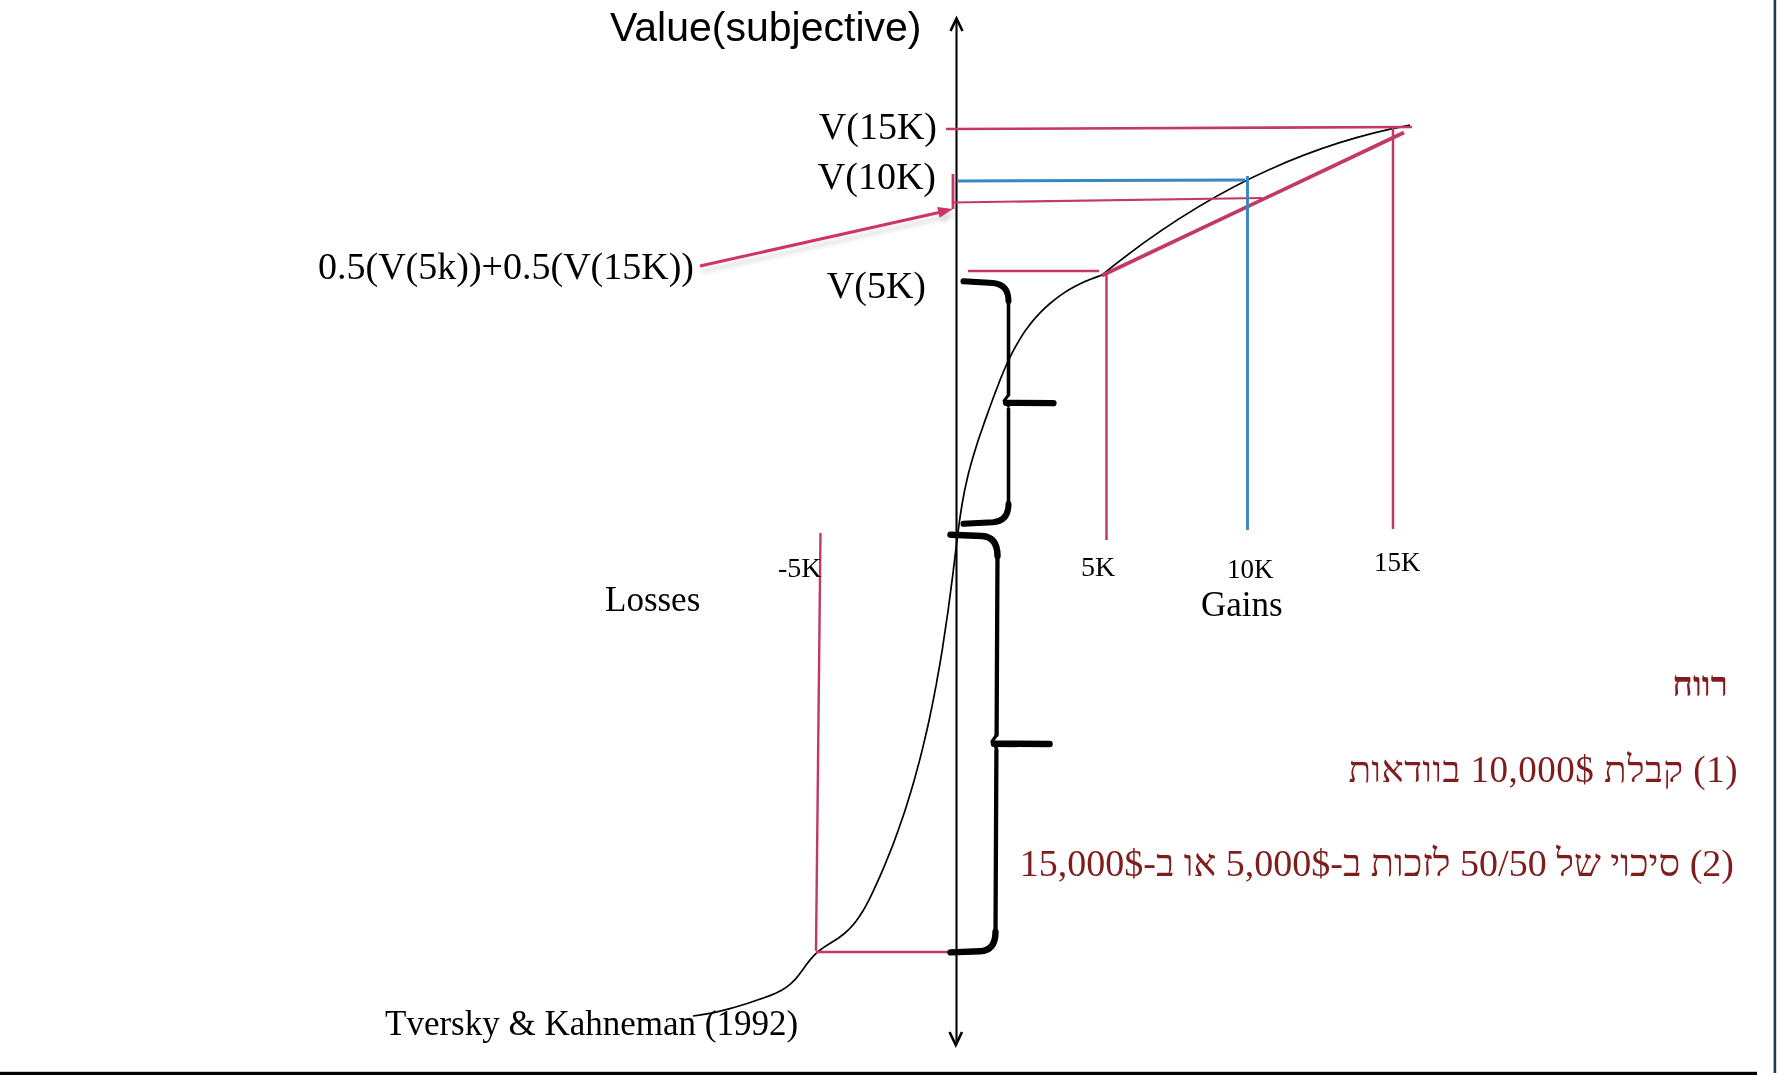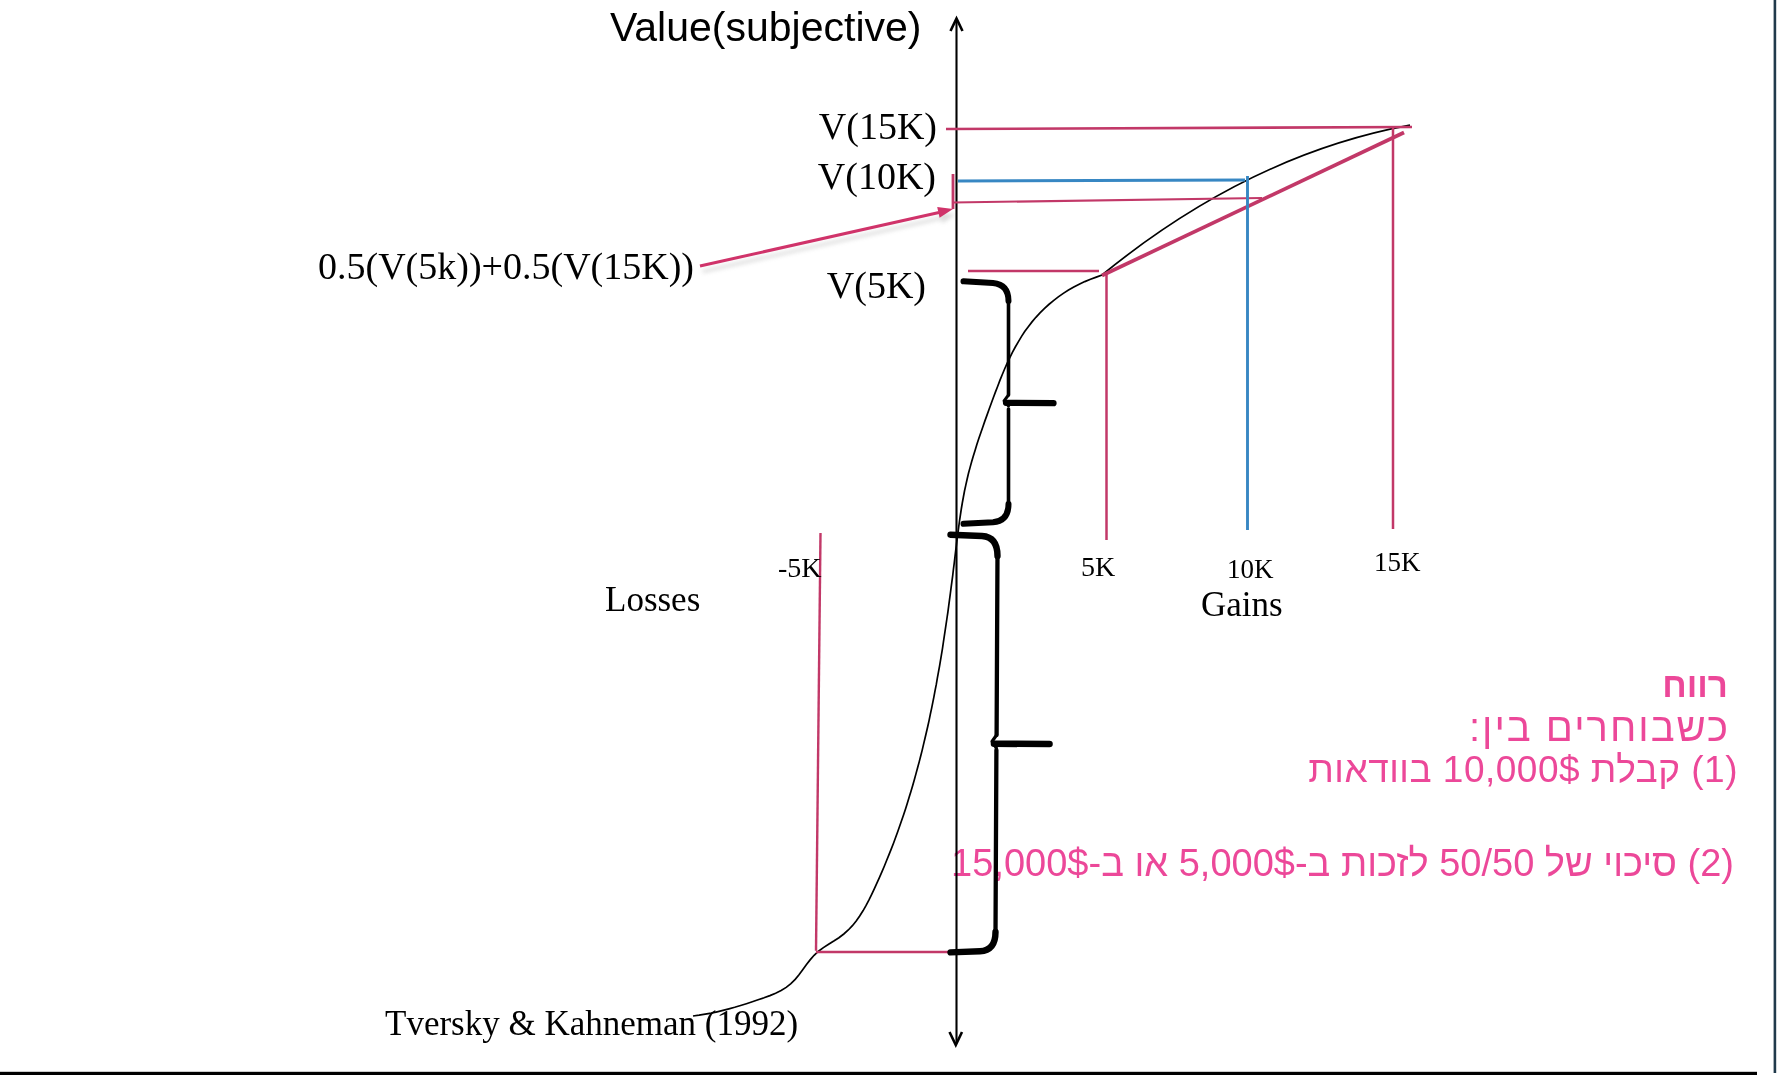--- a/index.html
+++ b/index.html
@@ -1,27 +1,26 @@
 <!DOCTYPE html>
 <html lang="he"><head>
 <meta charset="utf-8">
 <style>
   html,body { margin:0; padding:0; background:#ffffff; }
   #page { position:relative; width:1777px; height:1075px; background:#fff; overflow:hidden;
           font-family:"Liberation Sans", sans-serif; }
   svg { position:absolute; left:0; top:0; }
-  .heb { position:absolute; direction:rtl; white-space:nowrap; color:#ec4899;
-         font-family:Liberation Sans, sans-serif; line-height:1.116; }
+  .heb { position:absolute; direction:rtl; white-space:nowrap; color:#7f1d1d;
+         font-family:Liberation Serif, serif; line-height:1.116; }
 </style>
 </head>
 <body>
 <div id="page">
 
 <div class="heb" style="top:665.3px; right:49px; font-size:35px; font-weight:bold;">רווח</div>
-<div class="heb" style="top:705.2px; right:47px; font-size:40px; letter-spacing:2px;">כשבוחרים בין:</div>
 <div class="heb" style="top:749.2px; right:39px; font-size:37px; letter-spacing:0.5px;">(1) קבלת 10,000$ בוודאות</div>
 <div class="heb" style="top:842px; right:43px; font-size:38px;">(2) סיכוי של 50/50 לזכות ב-5,000$ או ב-15,000$</div>
 <svg width="1777" height="1075" viewBox="0 0 1777 1075">
   <defs>
     <filter id="soft" x="-30%" y="-30%" width="160%" height="160%">
       <feGaussianBlur stdDeviation="2.2"></feGaussianBlur>
     </filter>
   </defs>
 
   <rect x="1773.6" y="0" width="2.6" height="1073" fill="#213a4b"></rect>

